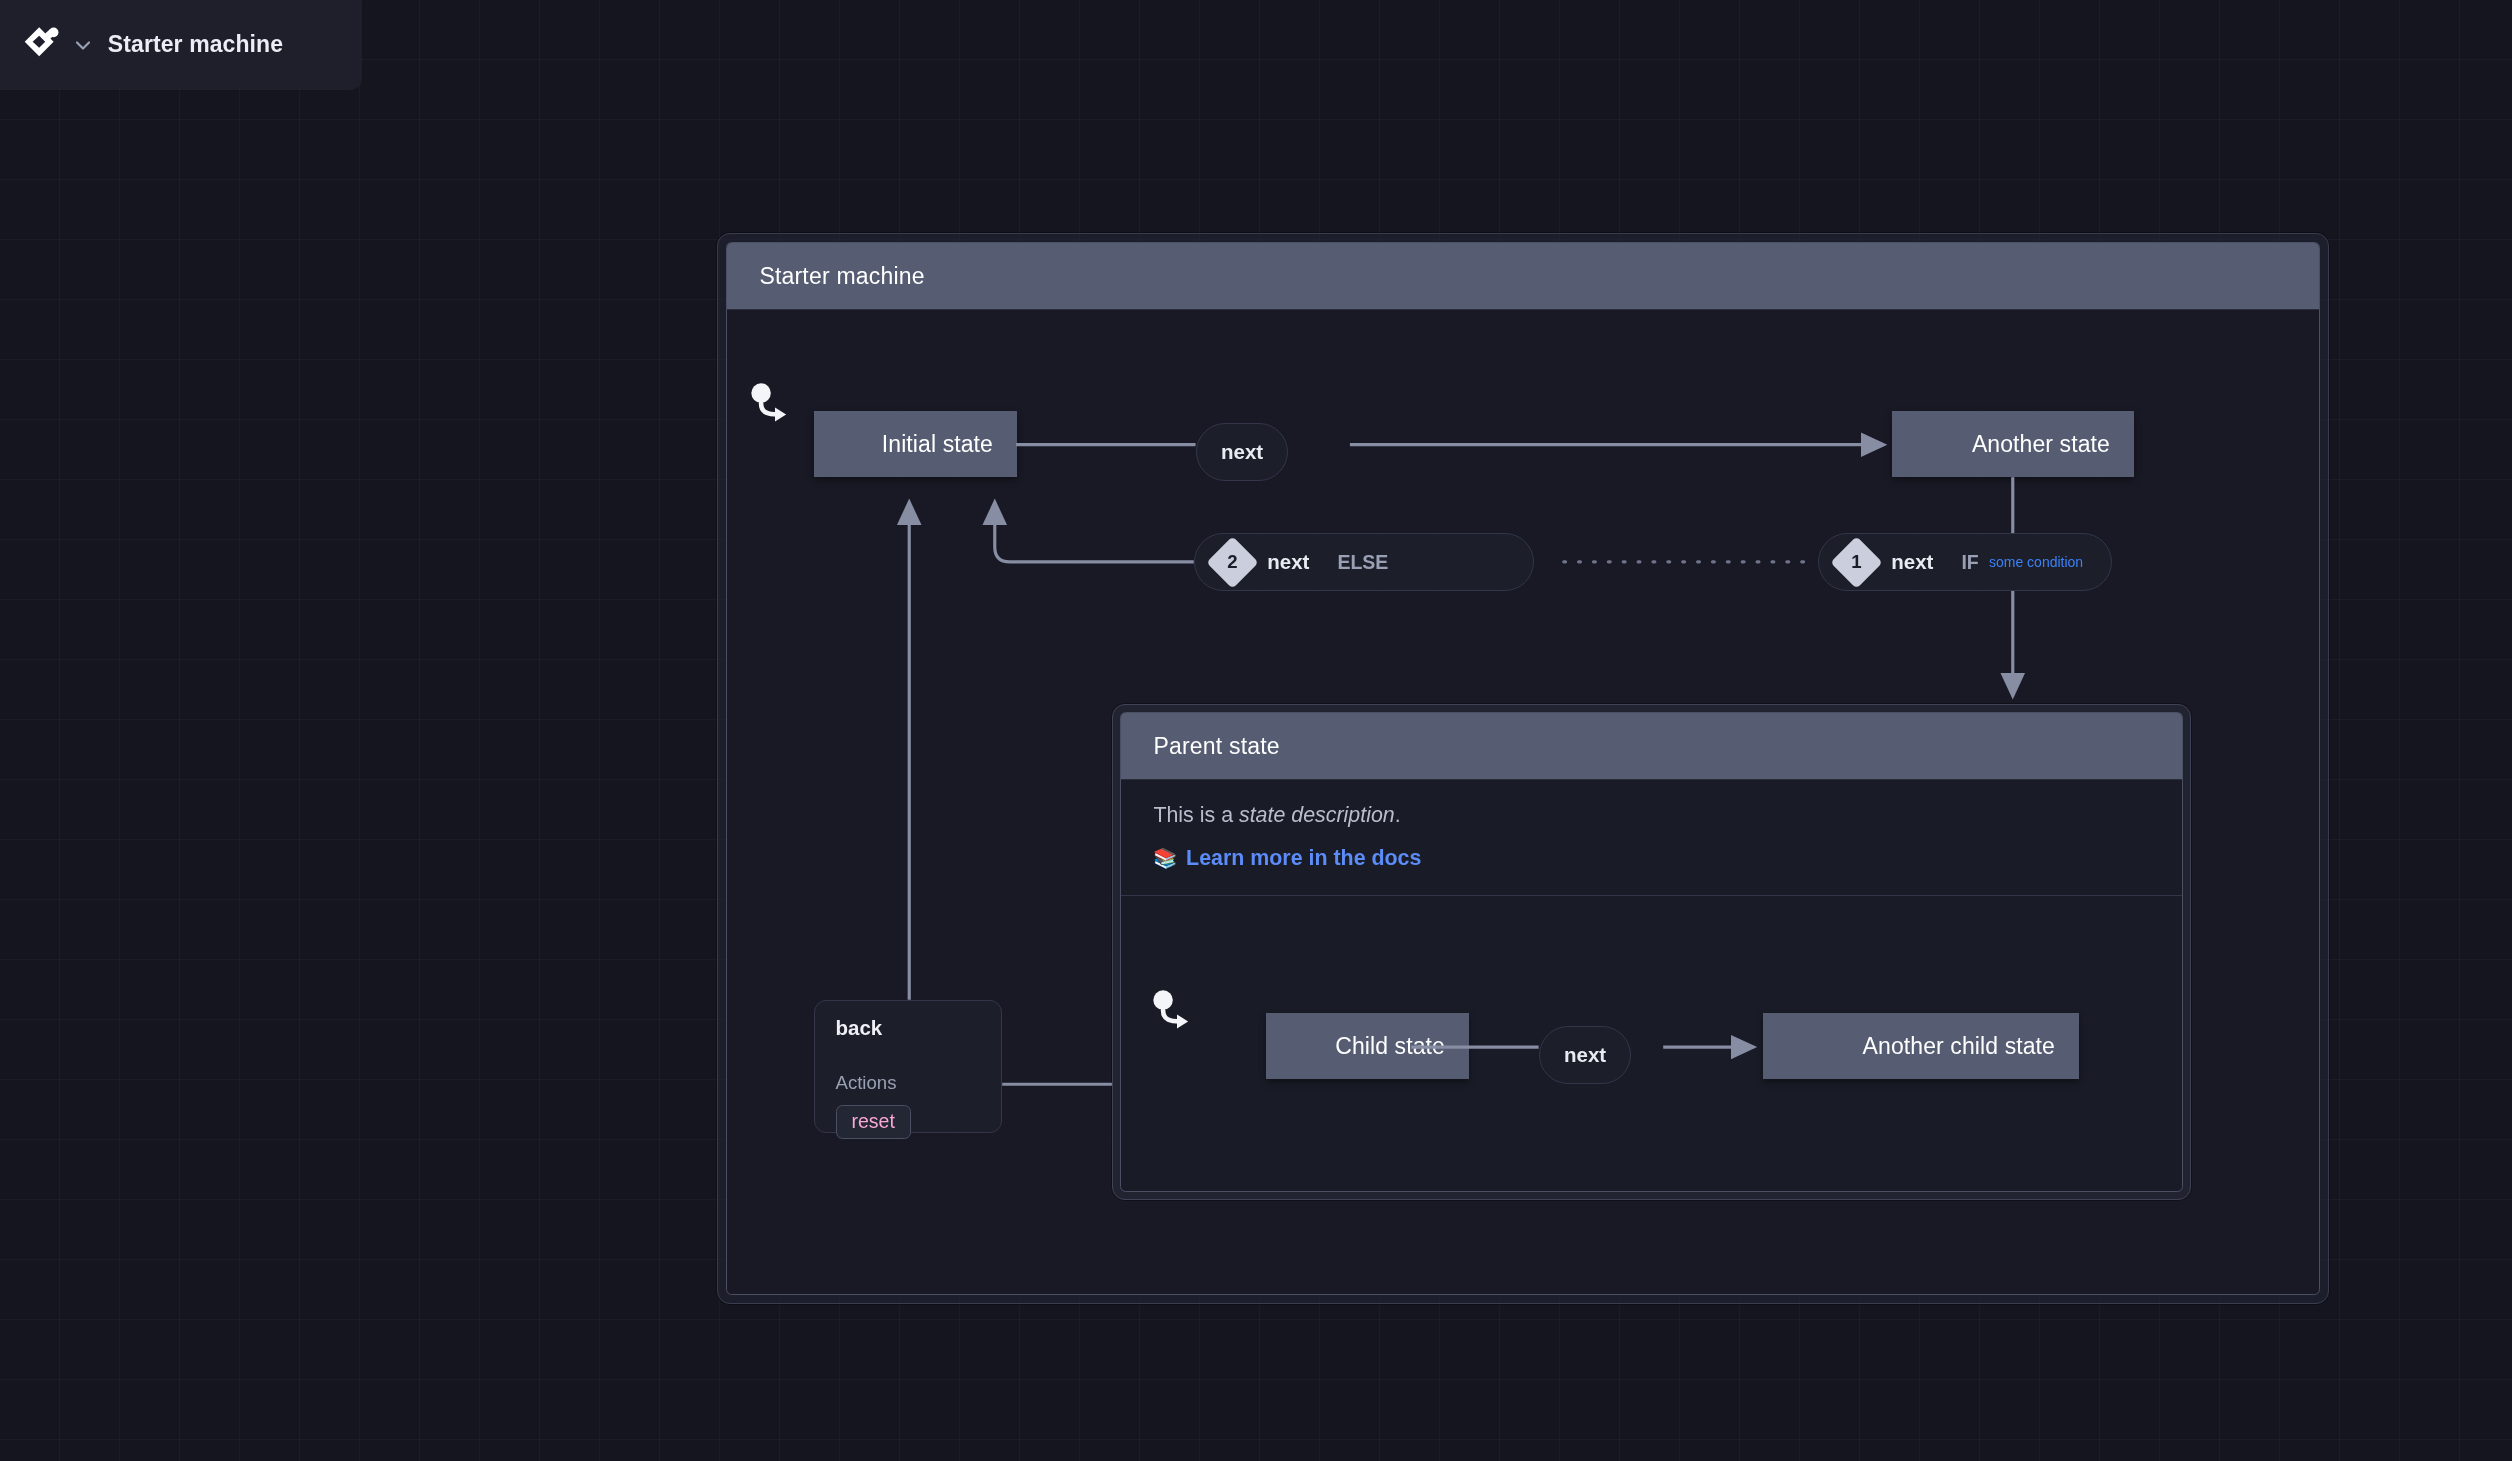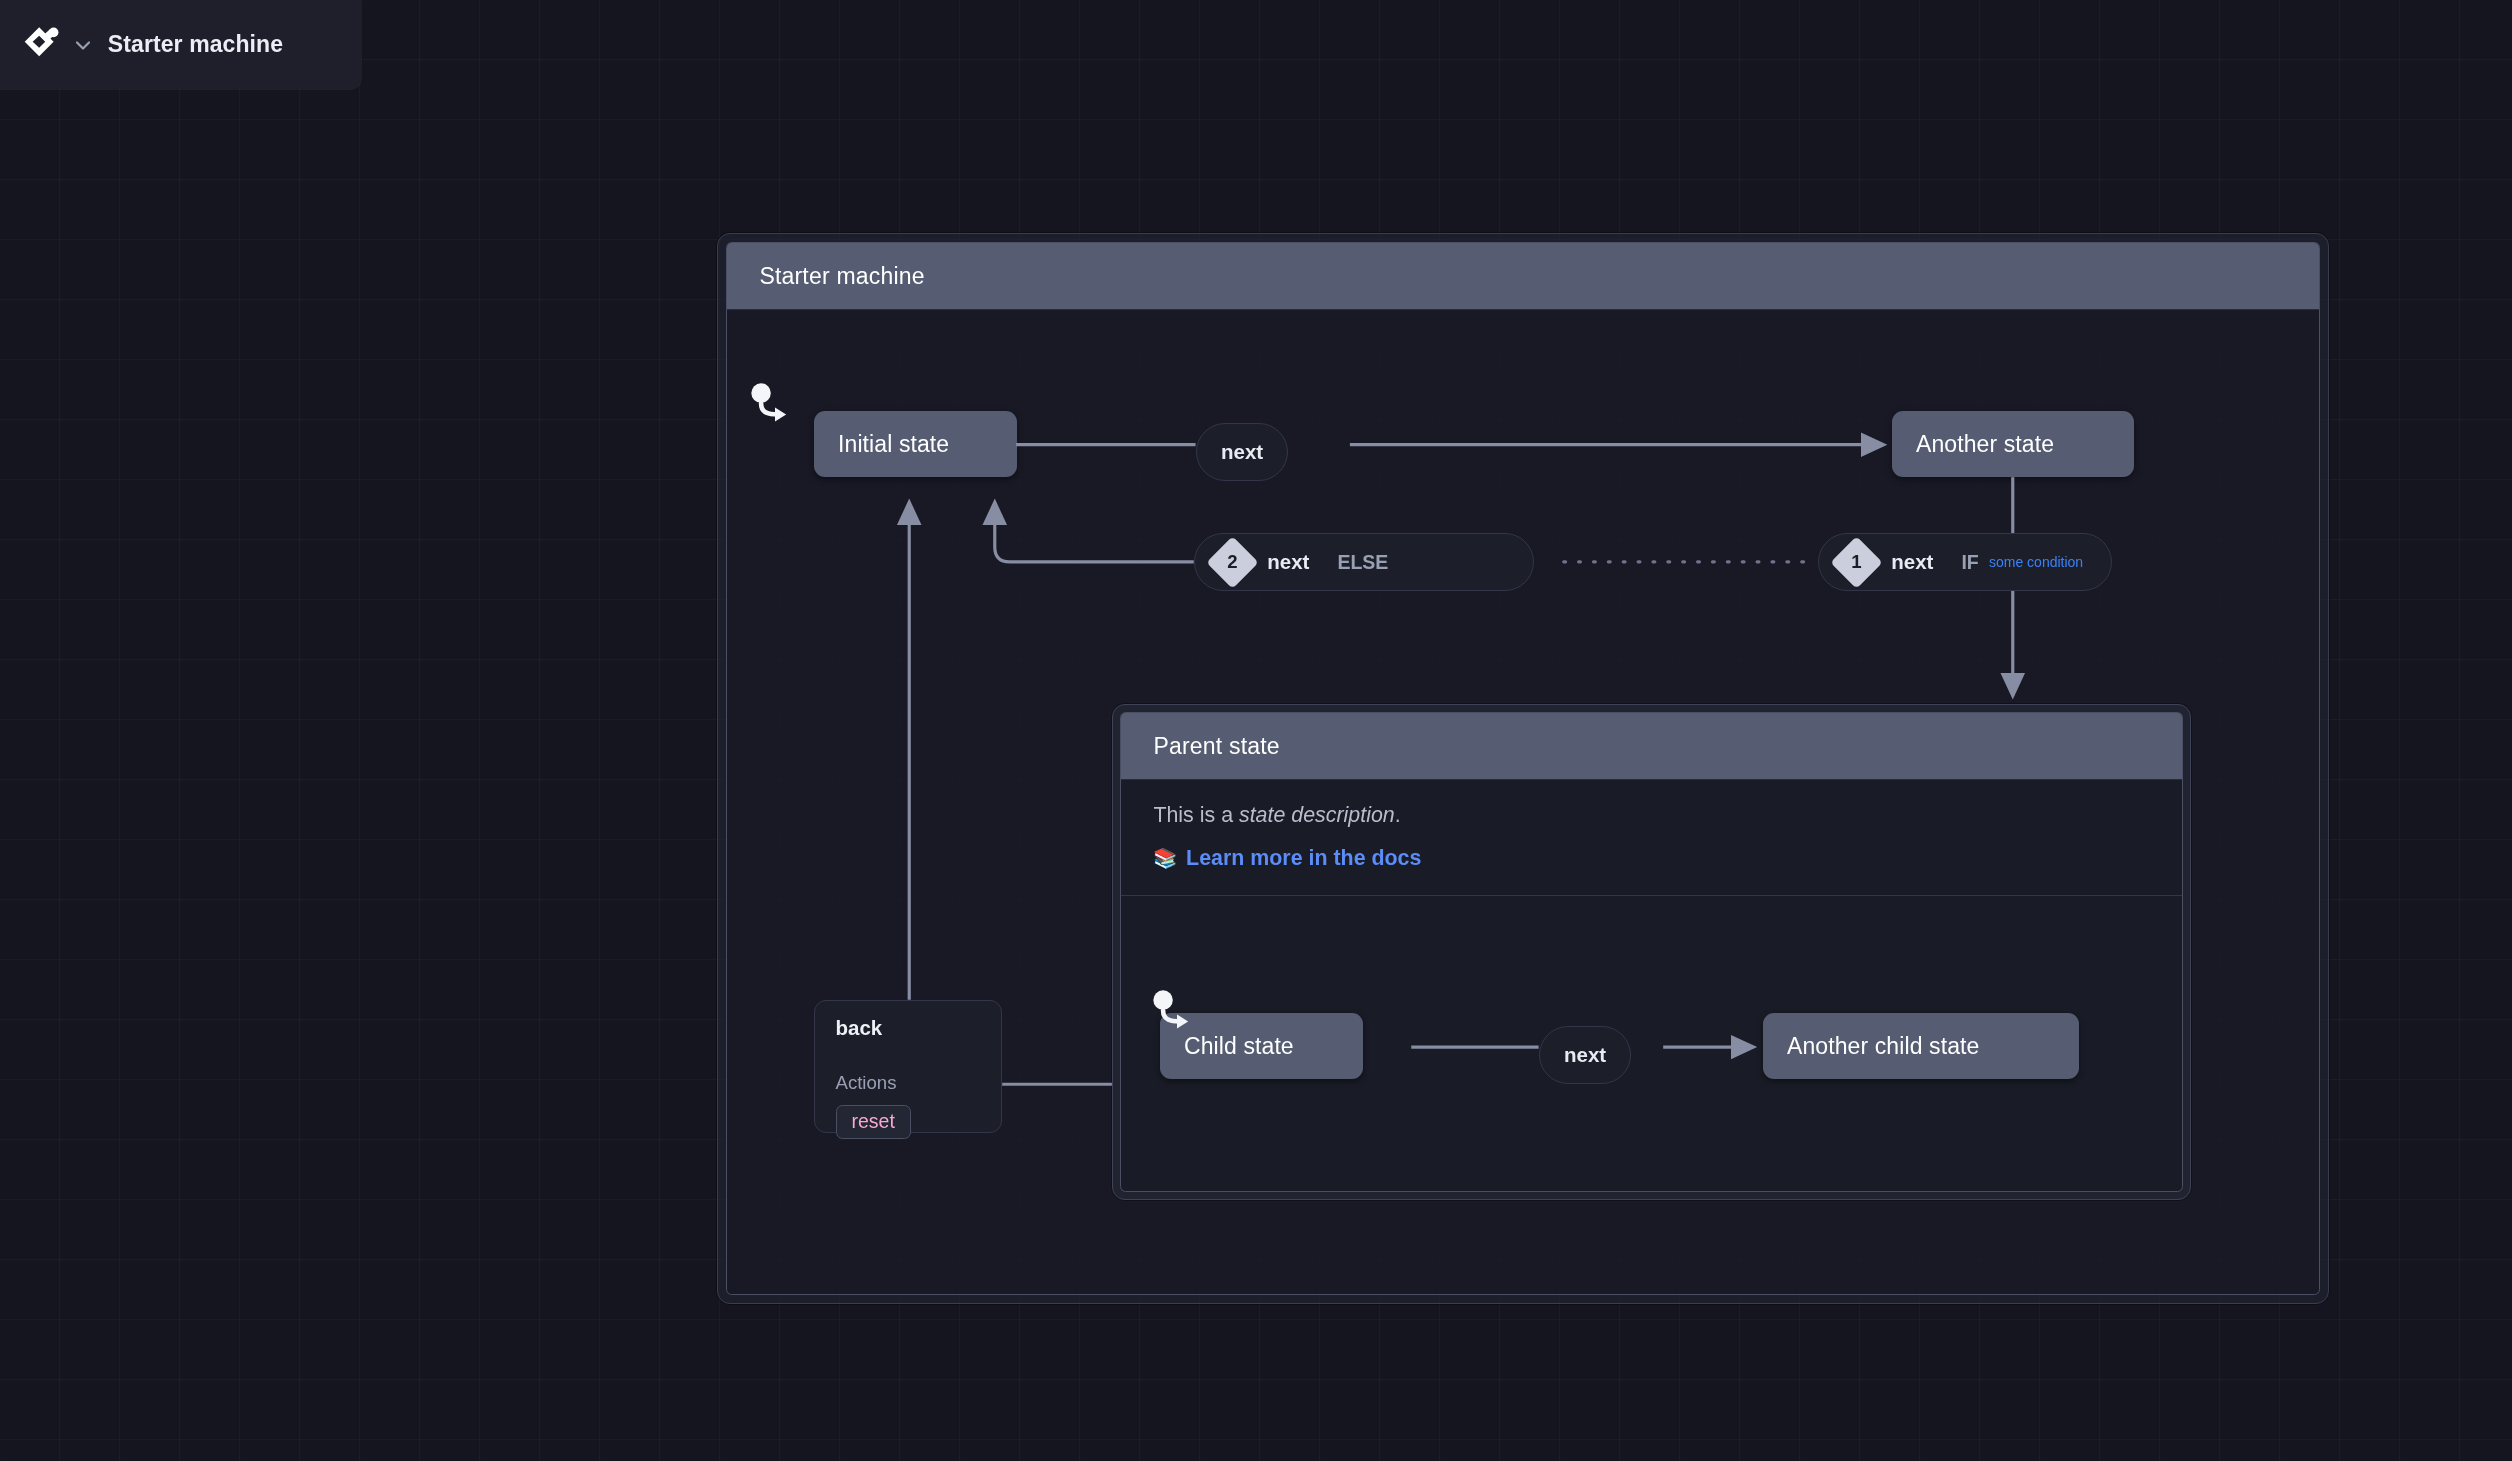--- a/index.html
+++ b/index.html
@@ -128,39 +128,39 @@
     font-size: 21.4px;
     font-weight: 700;
     text-decoration: none;
     cursor: pointer;
   }
 
   
   .state-node {
     position: absolute;
     background: #565d72;
-    border-radius: 11px;
-    display: flex;
-    align-items: center;
-    justify-content: flex-start;
+    border-radius: 0;
+    display: flex;
+    align-items: center;
+    justify-content: flex-end;
     padding: 16px 24px;
     box-shadow: 0 2.8px 6.5px rgba(0,0,0,0.38);
     cursor: pointer;
   }
   .state-node-label {
     color: #ffffff;
     font-size: 23px;
     font-weight: 400;
     white-space: nowrap;
     letter-spacing: 0.1px;
   }
 
   #node-initial        { left: 814px;  top: 411px;  width: 203px; height: 66px; }
   #node-another        { left: 1892px; top: 411px;  width: 242px; height: 66px; }
-  #node-child          { left: 1160px; top: 1013px; width: 203px; height: 66px; }
+  #node-child          { left: 1266px; top: 1013px; width: 203px; height: 66px; }
   #node-another-child  { left: 1763px; top: 1013px; width: 316px; height: 66px; }
 
   
   .initial-marker {
     position: absolute;
     width: 52px; height: 52px;
     pointer-events: none;
   }
   #marker-root  { left: 749px;  top: 381px; }
   #marker-child { left: 1151px; top: 988px; }

